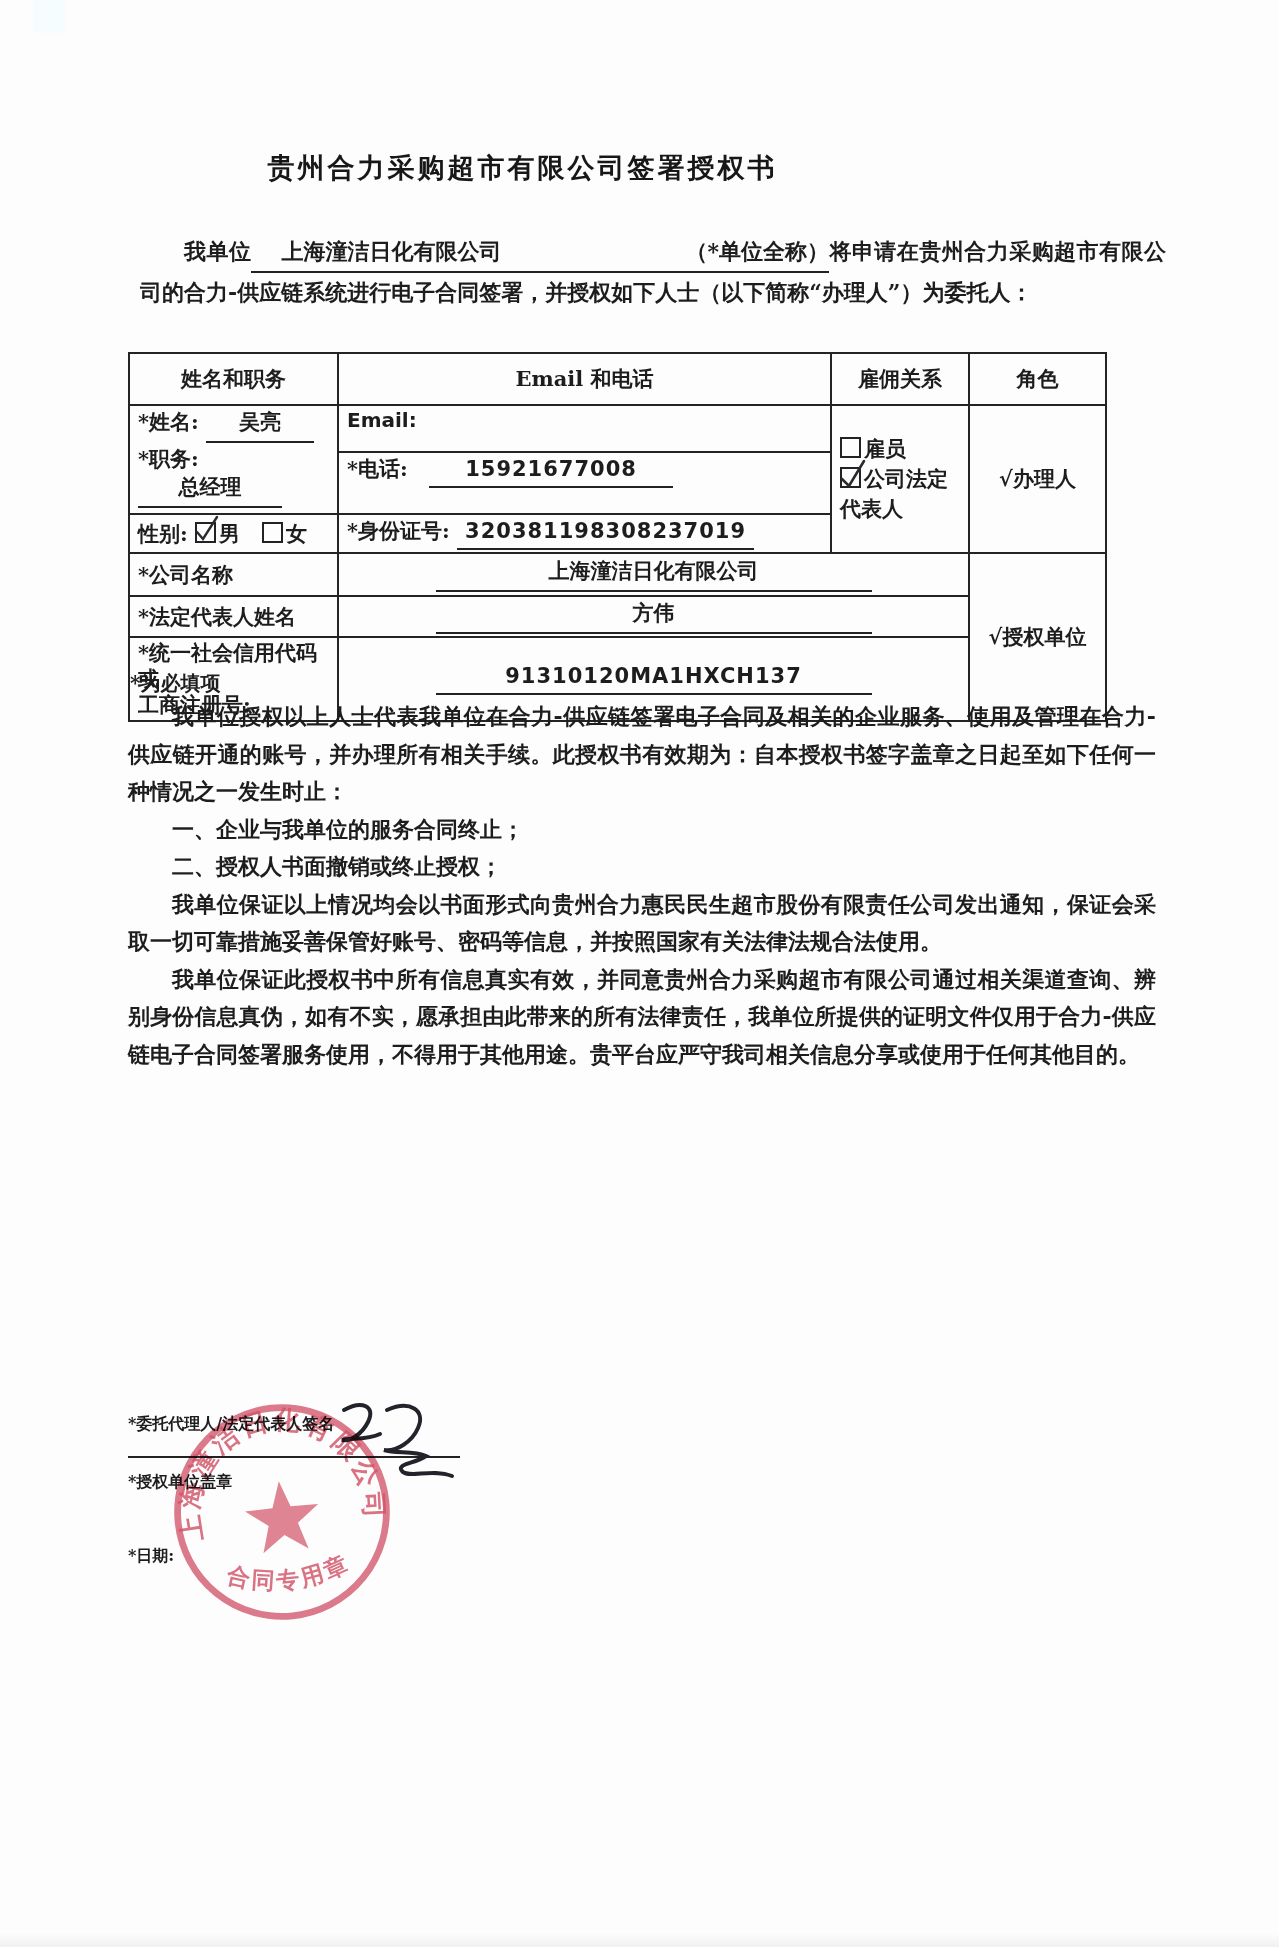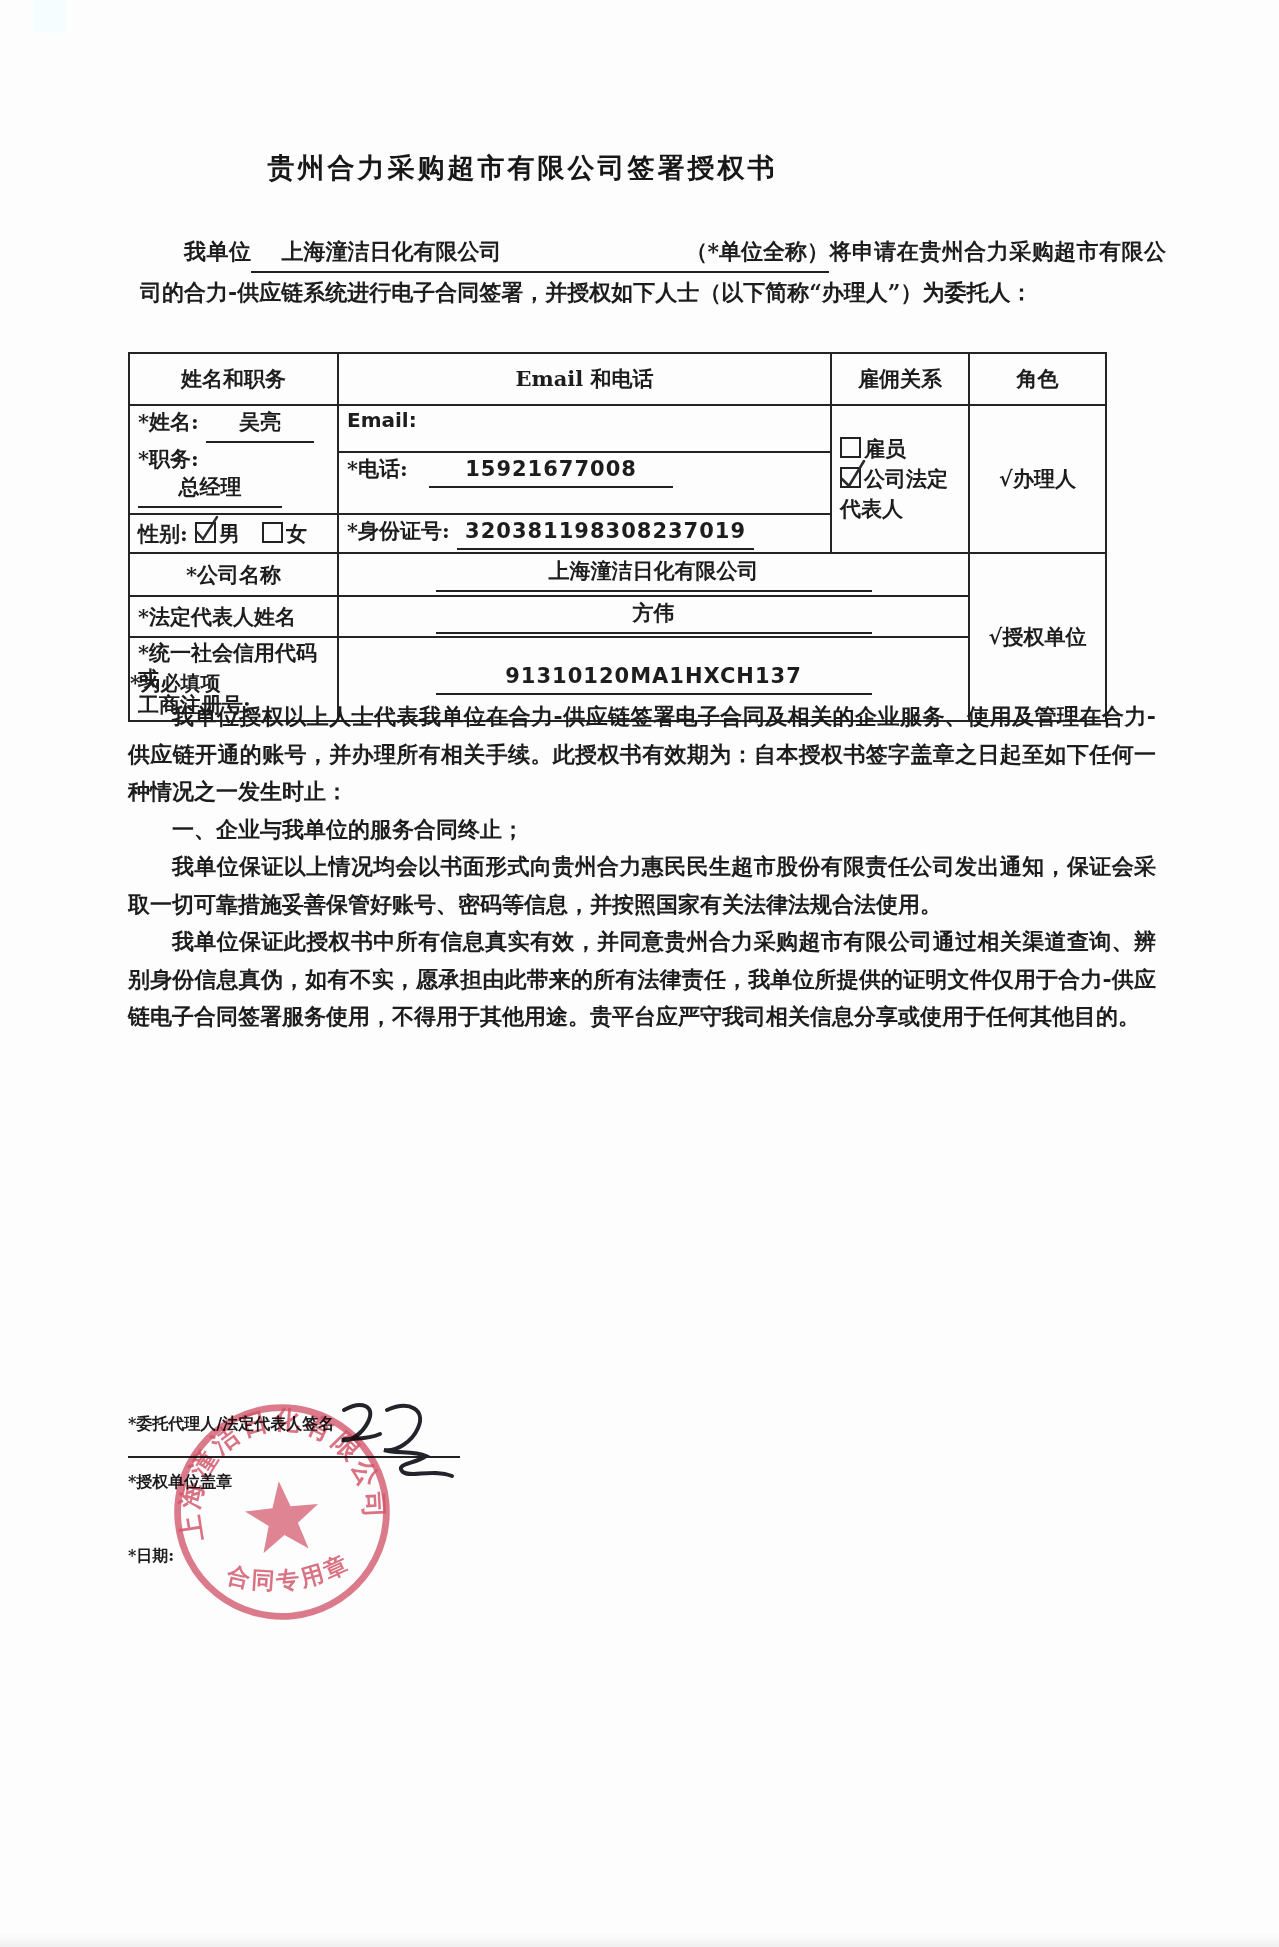--- a/index.html
+++ b/index.html
@@ -40,21 +40,21 @@
   td.email-cell{vertical-align:top;font-family:"DejaVu Sans","Liberation Sans",sans-serif;font-weight:700;font-size:20px;}
   td.phone-cell{vertical-align:top;padding-top:5px;}
   .num{font-family:"DejaVu Sans","Liberation Sans",sans-serif;letter-spacing:1px;}
   td.emp-cell{vertical-align:middle;padding:6px 6px 6px 10px;}
   .emp-opt{line-height:30px;}
   .cb{display:inline-block;position:relative;width:17px;height:17px;border:2px solid #222;
     vertical-align:-2px;margin-right:3px;}
   .cb svg{position:absolute;left:-4px;top:-12px;overflow:visible;}
   td.role-cell{text-align:center;vertical-align:middle;font-weight:700;}
   td.c-label{vertical-align:middle;white-space:pre-line;line-height:26px;}
-  td.c-label.center{text-align:center;}
+  td.c-label.center{}
   td.c-value{text-align:center;vertical-align:middle;}
   .blank.wide{min-width:420px;}
   .req-note{position:absolute;left:130px;top:670px;font-size:20px;font-weight:700;}
   .body-text{position:absolute;left:128px;top:698px;width:1028px;
     font-size:22px;font-weight:700;line-height:37.5px;text-align:justify;}
   .body-text p{margin:0;text-indent:2em;}
   .body-text p.item{text-indent:2em;text-align:left;}
   .sig-label{position:absolute;left:128px;font-size:16px;font-weight:700;}
   .sign-line{position:absolute;left:128px;top:1456px;width:332px;border-top:2.5px solid #222;}
   .signature-svg{position:absolute;left:292px;top:1398px;z-index:3;}
@@ -159,20 +159,21 @@
       </td>
     </tr>
   </tbody>
     </table>
 
   <div class="req-note">*为必填项</div>
 
   <div class="body-text">
     <p>我单位授权以上人士代表我单位在合力-供应链签署电子合同及相关的企业服务、使用及管理在合力-供应链开通的账号，并办理所有相关手续。此授权书有效期为：自本授权书签字盖章之日起至如下任何一种情况之一发生时止：</p>
     <p class="item">一、企业与我单位的服务合同终止；</p>
+    <p class="item">二、授权人书面撤销或终止授权；</p>
     <p>我单位保证以上情况均会以书面形式向贵州合力惠民民生超市股份有限责任公司发出通知，保证会采取一切可靠措施妥善保管好账号、密码等信息，并按照国家有关法律法规合法使用。</p>
     <p>我单位保证此授权书中所有信息真实有效，并同意贵州合力采购超市有限公司通过相关渠道查询、辨别身份信息真伪，如有不实，愿承担由此带来的所有法律责任，我单位所提供的证明文件仅用于合力-供应链电子合同签署服务使用，不得用于其他用途。贵平台应严守我司相关信息分享或使用于任何其他目的。</p>
   </div>
 
   <div class="sig-label" style="top:1414px;">*委托代理人/法定代表人签名</div>
   <div class="sign-line"></div>
   <div class="sig-label" style="top:1472px;">*授权单位盖章</div>
   <div class="sig-label" style="top:1546px;">*日期:</div>
 
   <svg class="signature-svg" width="190" height="95" viewBox="0 0 190 95">

